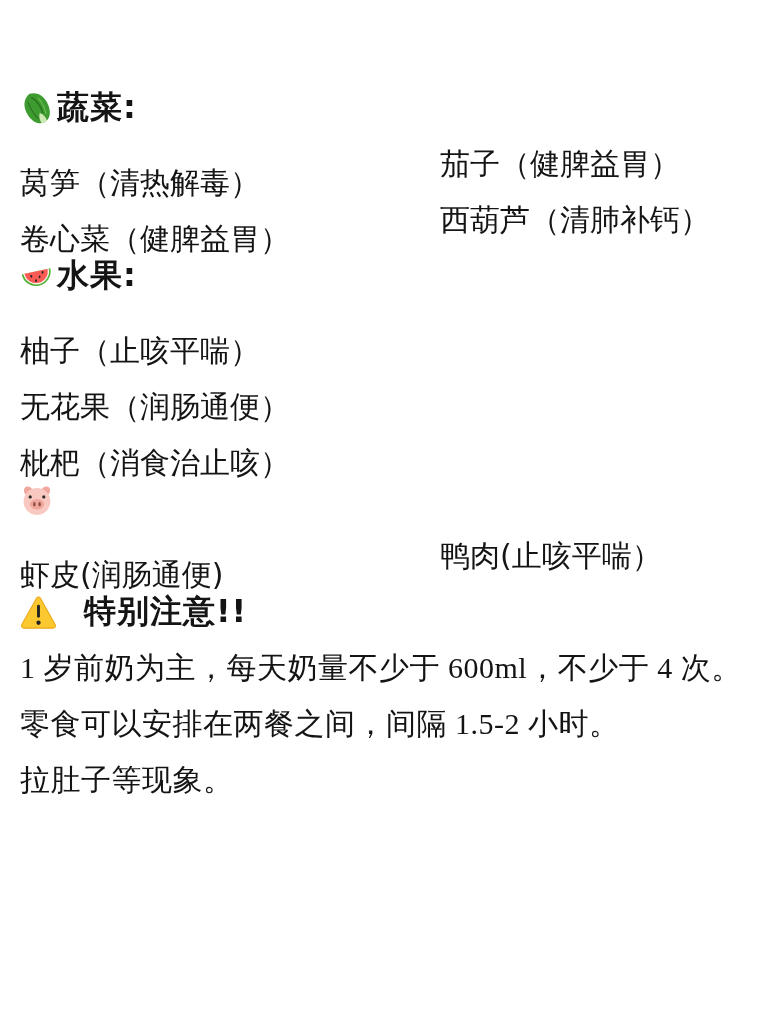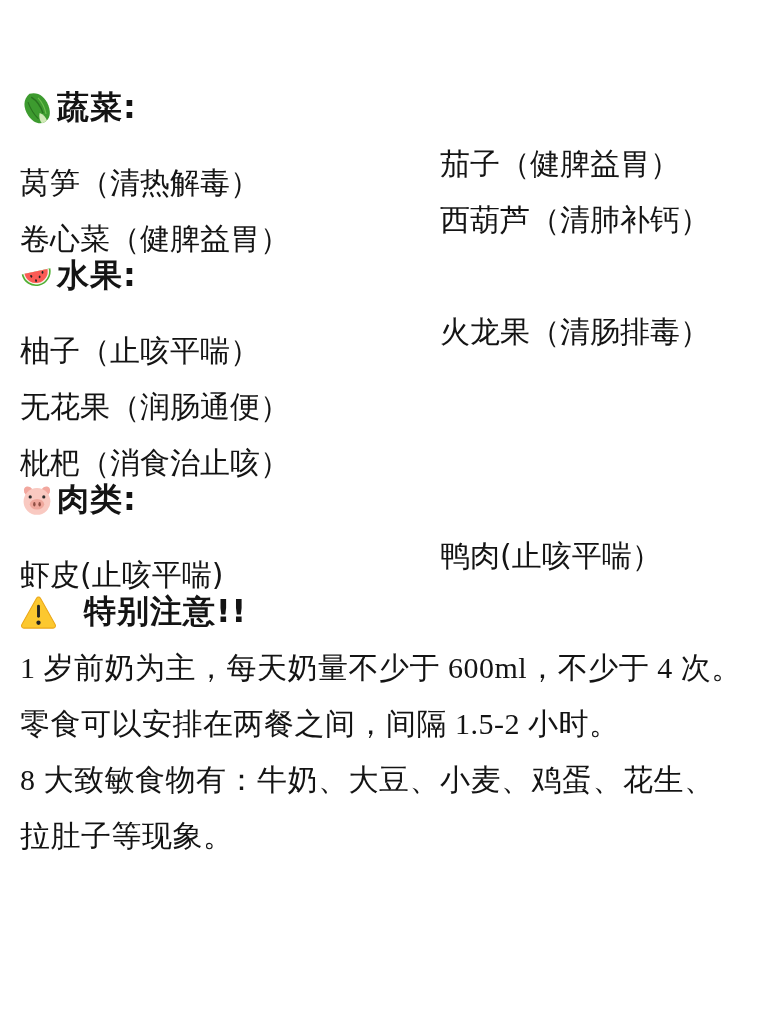--- a/index.html
+++ b/index.html
@@ -89,56 +89,53 @@
         <ellipse cx="20.5" cy="19.5" rx="1" ry="1.5" fill="#222" transform="rotate(10 20.5 19.5)"></ellipse>
         <ellipse cx="16" cy="22.5" rx="1" ry="1.5" fill="#222"></ellipse>
         <ellipse cx="24.5" cy="15.5" rx="1" ry="1.5" fill="#222" transform="rotate(20 24.5 15.5)"></ellipse>
       </g>
     </svg>
     <span>水果:</span>
   </div>
 
   <div class="line food-row">
     <span class="cell-left">柚子（止咳平喘）</span>
-    <span class="cell-right">火龙果（清肠排毒）</span>
   </div>
   <div class="line food-row">
     <span class="cell-left">无花果（润肠通便）</span>
   </div>
   <div class="line food-row">
     <span class="cell-left">枇杷（消食治止咳）</span>
     <span class="cell-right"></span>
   </div>
 
   <div class="line sec-header">
     <svg class="icon" viewBox="0 0 36 36">
       <path d="M4.5 10 C3 4.5 7 2.5 11 4.5 L14.5 8 L6.5 13 Z" fill="#f2a79e"></path>
       <path d="M31.5 10 C33 4.5 29 2.5 25 4.5 L21.5 8 L29.5 13 Z" fill="#f2a79e"></path>
       <circle cx="18" cy="19.5" r="14.2" fill="#f9c9c1"></circle>
       <ellipse cx="18" cy="22.5" rx="7.6" ry="5.6" fill="#efa79c"></ellipse>
       <ellipse cx="15.2" cy="22.5" rx="1.3" ry="2.3" fill="#8f4f44"></ellipse>
       <ellipse cx="20.8" cy="22.5" rx="1.3" ry="2.3" fill="#8f4f44"></ellipse>
       <circle cx="10.8" cy="14.8" r="1.7" fill="#2b2b2b"></circle>
       <circle cx="25.2" cy="14.8" r="1.7" fill="#2b2b2b"></circle>
     </svg>
-    <span>肉类:</span>
   </div>
 
   <div class="line food-row">
-    <span class="cell-left">虾皮(止咳平喘)</span>
+    <span class="cell-left">虾皮(润肠通便)</span>
     <span class="cell-right">鸭肉(止咳平喘）</span>
   </div>
 
   <div class="line notice-header">
     <svg class="icon" viewBox="0 0 36 34">
       <path d="M16.1 3.2 C17 1.6 19 1.6 19.9 3.2 L34.2 28.6 C35.1 30.2 34 32.2 32.2 32.2 L3.8 32.2 C2 32.2 0.9 30.2 1.8 28.6 Z" fill="#fcc82f" stroke="#eba616" stroke-width="1"></path>
       <rect x="16.6" y="9.5" width="2.8" height="12.5" rx="1.4" fill="#222222"></rect>
       <circle cx="18" cy="27" r="2.1" fill="#222222"></circle>
     </svg>
     <span>特别注意!!</span>
   </div>
 
   <div class="line para-line">1 岁前奶为主，每天奶量不少于 600ml，不少于 4 次。</div>
   <div class="line para-line">零食可以安排在两餐之间，间隔 1.5-2 小时。</div>
-  <div class="line para-line">8 大致敏食物有：牛奶、大豆、小麦、鸡蛋、花生、</div>
   <div class="line para-line">拉肚子等现象。</div>
 
 </div>
 
 </body></html>

